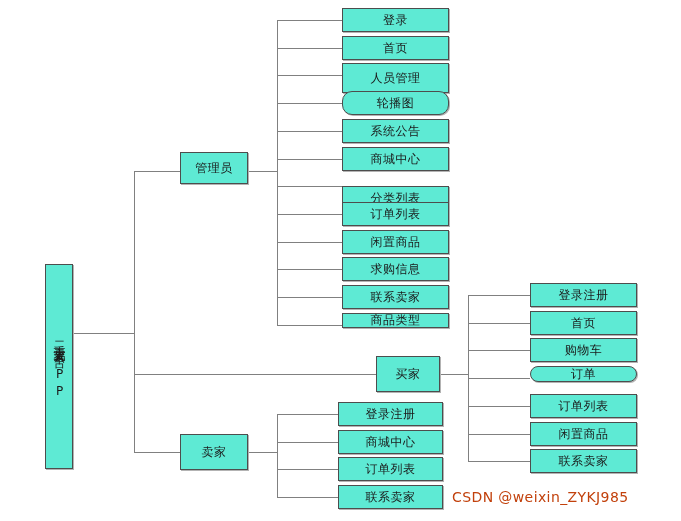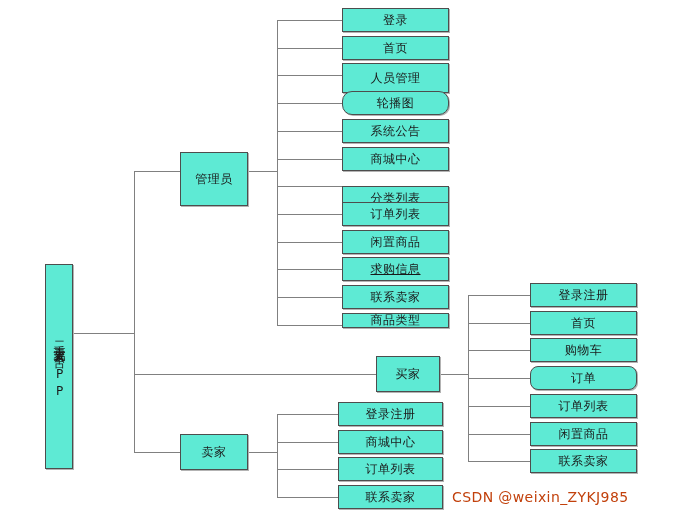--- a/index.html
+++ b/index.html
@@ -95,21 +95,21 @@
       <div class="conn v" style="left: 277px; top: 414px; height: 83.1px;"></div>
       <div class="conn h" style="left: 277px; top: 414px; width: 61px;"></div>
       <div class="conn h" style="left: 277px; top: 441.7px; width: 61px;"></div>
       <div class="conn h" style="left: 277px; top: 469.4px; width: 61px;"></div>
       <div class="conn h" style="left: 277px; top: 497.1px; width: 61px;"></div>
     </div>
   <div id="nodes">
       <div class="node node-root" style="left: 45px; top: 264px; width: 28px; height: 205px;">
         <span>二手交易平台APP</span>
       </div>
-      <div class="node" style="left: 180px; top: 152px; width: 68px; height: 54px;">
+      <div class="node" style="left: 180px; top: 152px; width: 68px; height: 32px;">
         <span>管理员</span>
       </div>
       <div class="node" style="left: 342px; top: 8px; width: 107px; height: 24px;">
         <span>登录</span>
       </div>
       <div class="node" style="left: 342px; top: 35.7px; width: 107px; height: 24px;">
         <span>首页</span>
       </div>
       <div class="node" style="left: 342px; top: 63.4px; width: 107px; height: 30px;">
         <span>人员管理</span>
@@ -125,42 +125,42 @@
       </div>
       <div class="node" style="left: 342px; top: 174.2px; width: 107px; height: 24px; margin-top: 12px;">
         <span>分类列表</span>
       </div>
       <div class="node" style="left: 342px; top: 201.9px; width: 107px; height: 24px;">
         <span>订单列表</span>
       </div>
       <div class="node" style="left: 342px; top: 229.6px; width: 107px; height: 24px;">
         <span>闲置商品</span>
       </div>
-      <div class="node" style="left: 342px; top: 257.3px; width: 107px; height: 24px; text-decoration: underline;">
+      <div class="node" style="left: 342px; top: 257.3px; width: 107px; height: 24px;">
         <span>求购信息</span>
       </div>
       <div class="node" style="left: 342px; top: 285px; width: 107px; height: 24px;">
         <span>联系卖家</span>
       </div>
       <div class="node" style="left: 342px; top: 312.7px; width: 107px; height: 15px;">
         <span>商品类型</span>
       </div>
       <div class="node" style="left: 376px; top: 356px; width: 64px; height: 36px;">
         <span>买家</span>
       </div>
       <div class="node" style="left: 530px; top: 283px; width: 107px; height: 24px;">
         <span>登录注册</span>
       </div>
       <div class="node" style="left: 530px; top: 310.7px; width: 107px; height: 24px;">
         <span>首页</span>
       </div>
       <div class="node" style="left: 530px; top: 338.4px; width: 107px; height: 24px;">
         <span>购物车</span>
       </div>
-      <div class="node" style="left: 530px; top: 366.1px; width: 107px; height: 24px; border-radius: 8px;">
+      <div class="node" style="left: 530px; top: 366.1px; width: 107px; height: 16px; border-radius: 8px;">
         <span>订单</span>
       </div>
       <div class="node" style="left: 530px; top: 393.8px; width: 107px; height: 24px;">
         <span>订单列表</span>
       </div>
       <div class="node" style="left: 530px; top: 421.5px; width: 107px; height: 24px;">
         <span>闲置商品</span>
       </div>
       <div class="node" style="left: 530px; top: 449.2px; width: 107px; height: 24px;">
         <span>联系卖家</span>

